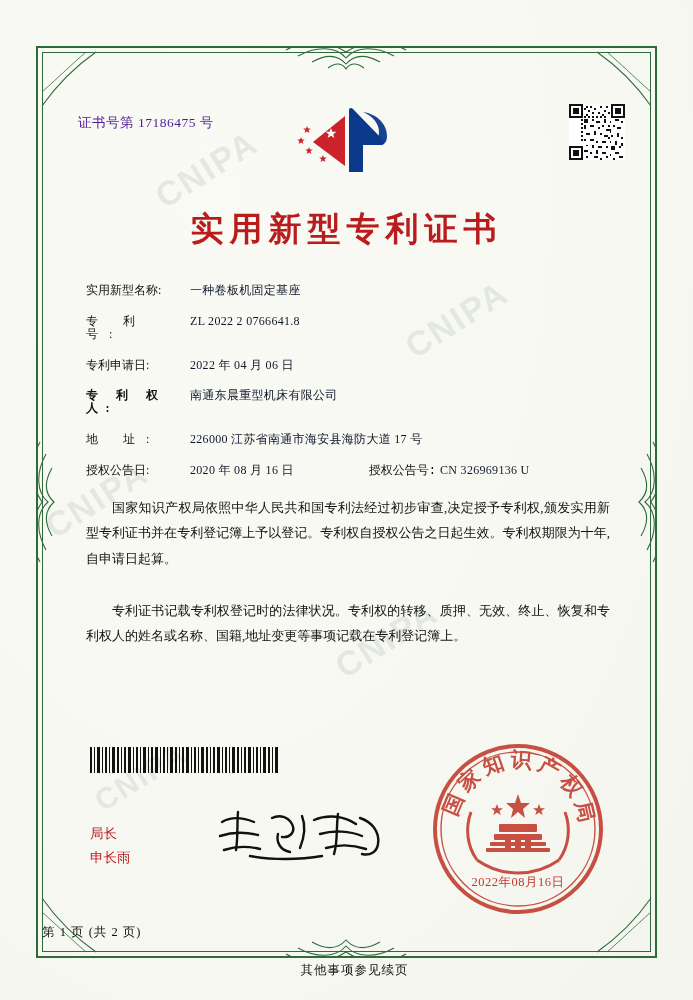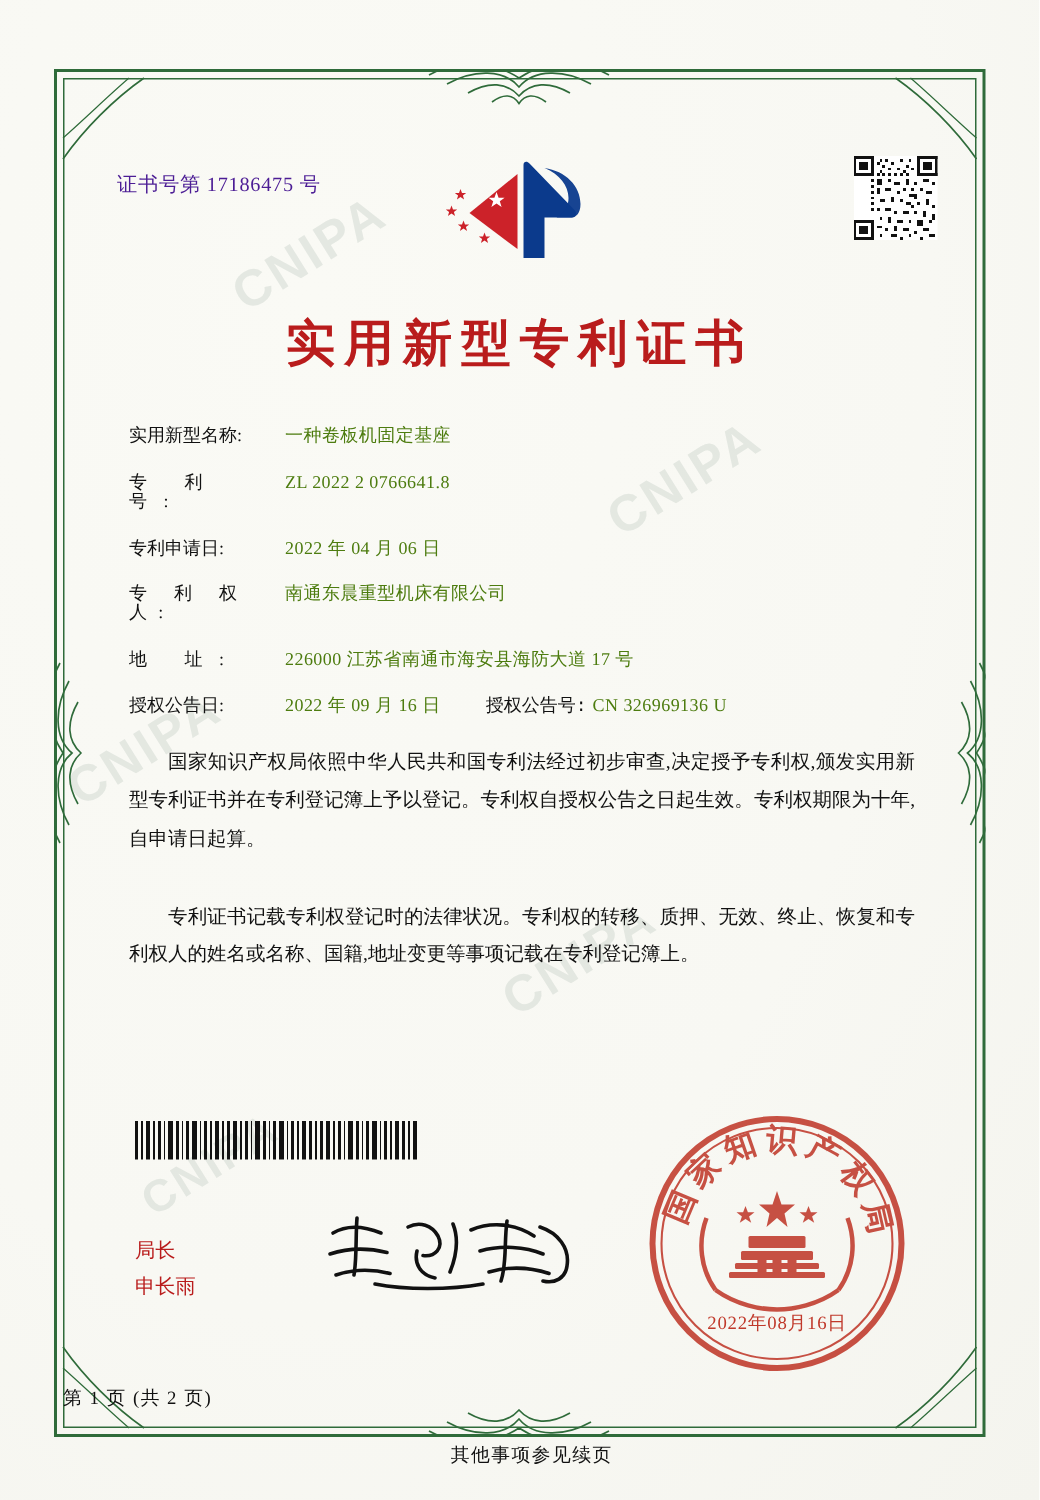--- a/index.html
+++ b/index.html
@@ -143,27 +143,27 @@
     font-size: 12px;
     line-height: 1.1;
   }
   .field-label {
     width: 104px;
     flex: 0 0 104px;
     color: #111;
     letter-spacing: 0;
   }
   .field-label.sp2 { letter-spacing: 11px; }
-  .field-label.sp3 { letter-spacing: 7.5px; }
+  .field-label.sp3 { letter-spacing: 7.5px; font-weight: bold; }
   .field-value {
-    color: #4d7c0f;
+    color: #0f172a;
     letter-spacing: 0.3px;
   }
   .field-row.two-col .col2 {
-    margin-left: 30px;
+    margin-left: 75px;
     font-family: Liberation Mono, monospace;
   }
   .inline-label {
     color: #111;
     margin-right: 4px;
   }
 
   
   .para {
     position: absolute;
@@ -432,21 +432,21 @@
       <div class="field-row">
         <span class="field-label sp3">专 利 权 人:</span>
         <span class="field-value">南通东晨重型机床有限公司</span>
       </div>
       <div class="field-row">
         <span class="field-label sp2">地 址:</span>
         <span class="field-value">226000 江苏省南通市海安县海防大道 17 号</span>
       </div>
       <div class="field-row two-col">
         <span class="field-label">授权公告日:</span>
-        <span class="field-value">2022 年 09 月 16 日</span>
+        <span class="field-value">2020 年 08 月 16 日</span>
         <span class="col2 inline-label">授权公告号:</span>
         <span class="field-value">CN 326969136 U</span>
       </div>
     </div>
 
     <div class="para para2">专利证书记载专利权登记时的法律状况。专利权的转移、质押、无效、终止、恢复和专利权人的姓名或名称、国籍,地址变更等事项记载在专利登记簿上。</div>
     <div class="para para1">国家知识产权局依照中华人民共和国专利法经过初步审查,决定授予专利权,颁发实用新型专利证书并在专利登记簿上予以登记。专利权自授权公告之日起生效。专利权期限为十年,自申请日起算。</div>
 
     <svg class="barcode" viewBox="0 0 190 26" shape-rendering="crispEdges">
       <g fill="#111111">

